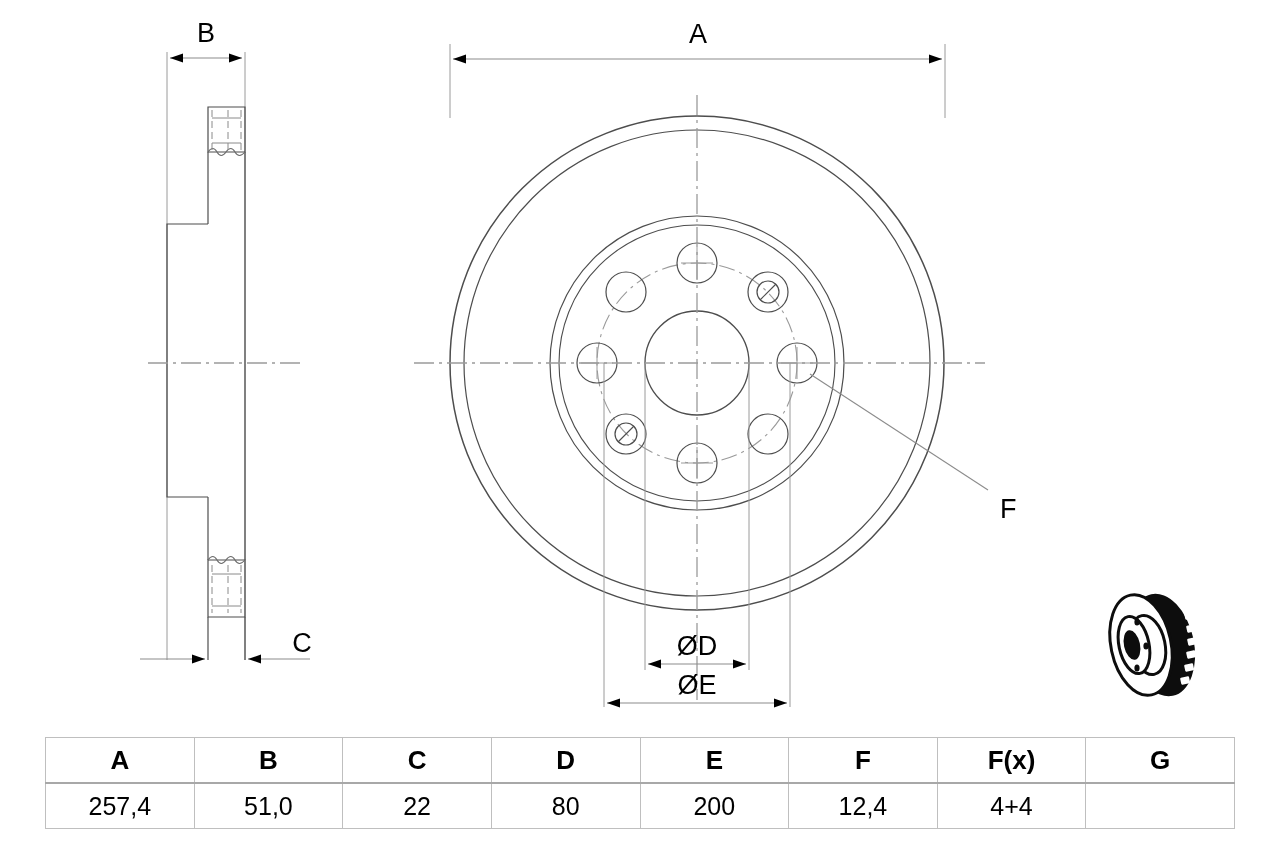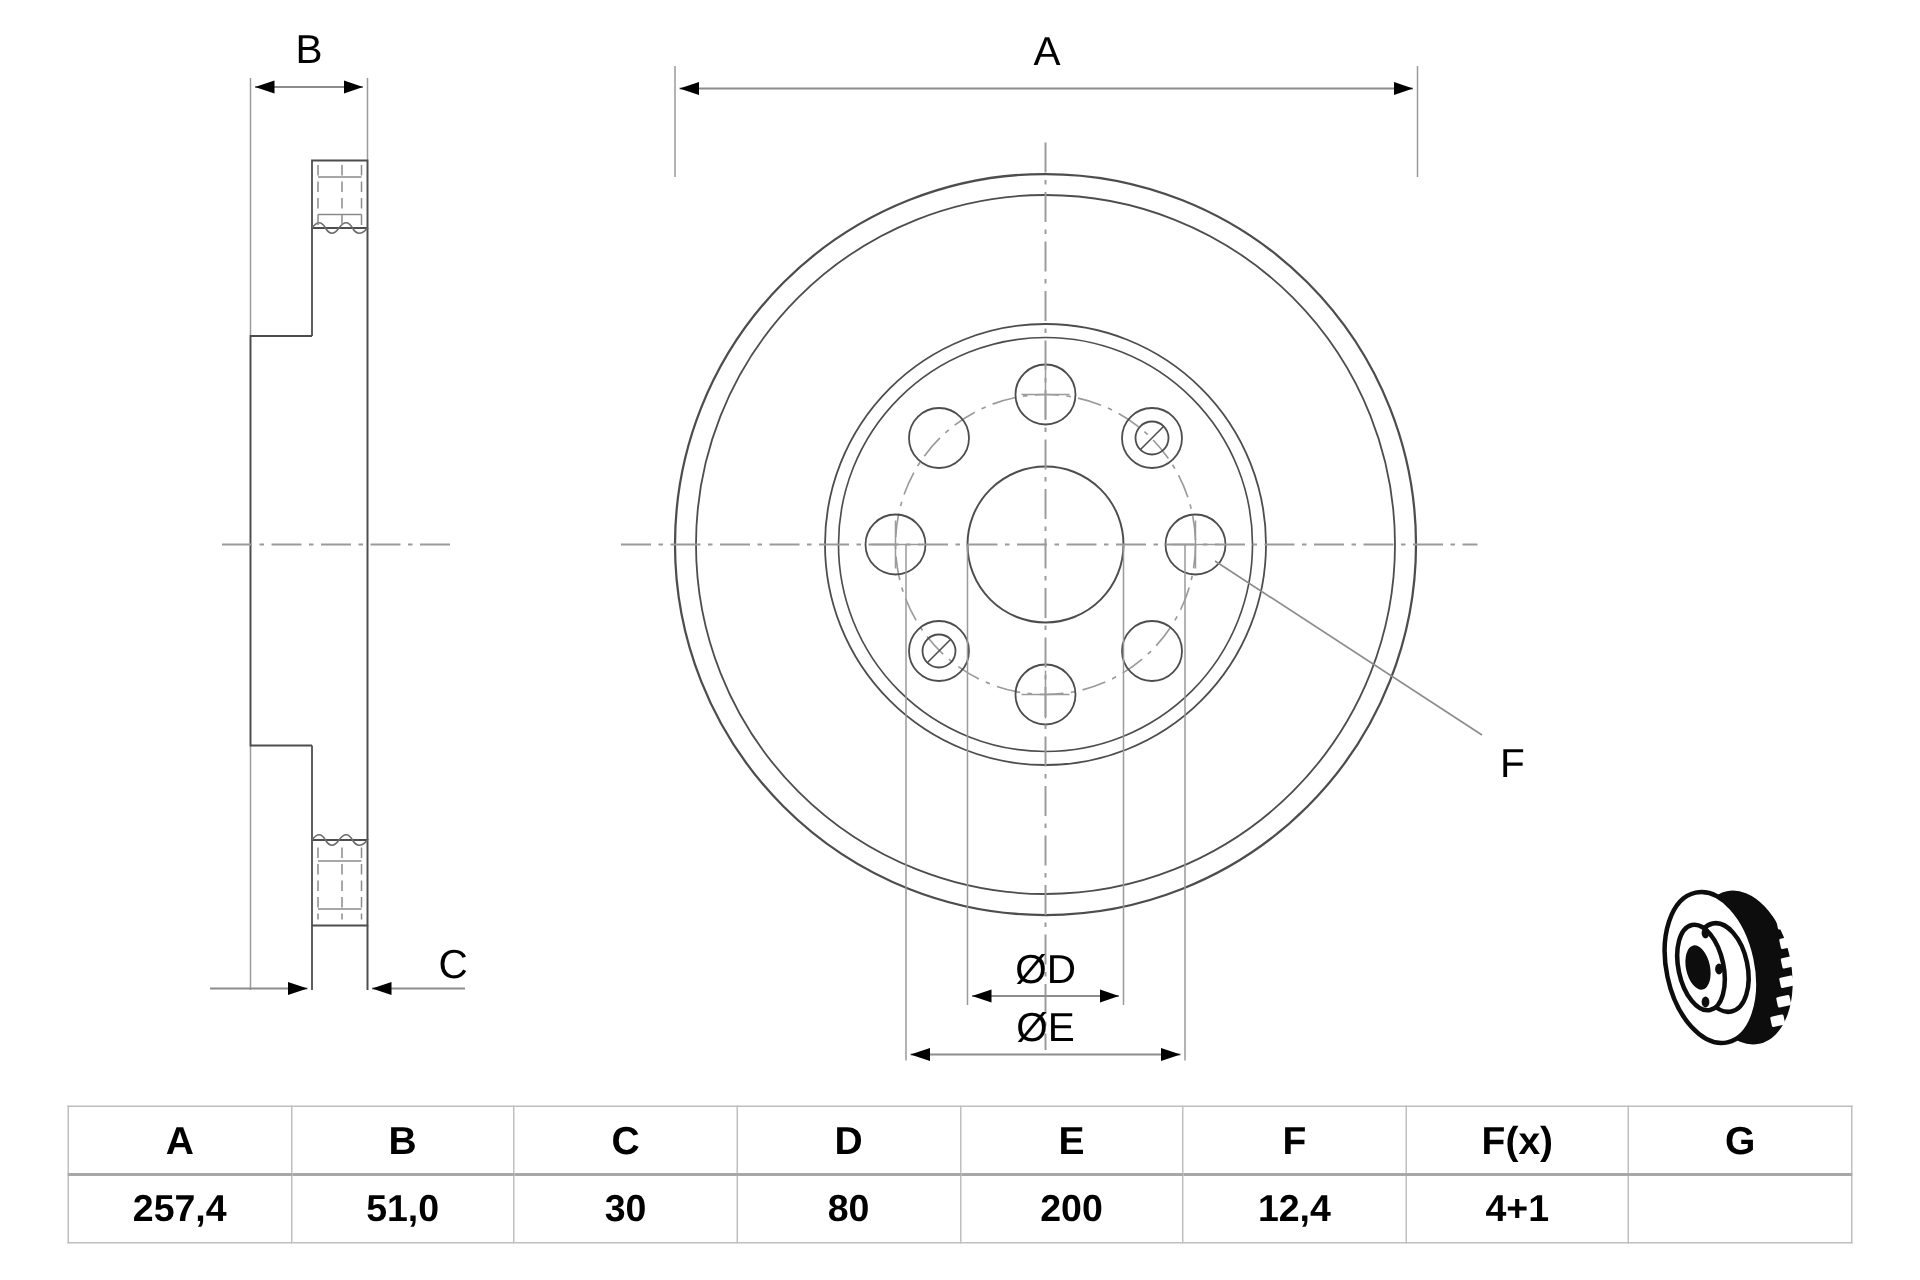--- a/index.html
+++ b/index.html
@@ -28,21 +28,21 @@
     font-size:25px;
     height:44px;
     padding:0;
     background:#fff;
   }
   .dimtable tr.head td{
     font-weight:bold;
     border-bottom:2px solid #a8a8a8;
     font-size:26px;
   }
-  .dimtable tr.vals td{font-weight:bold;}
+  .dimtable tr.vals td{font-weight:normal;}
 
   .lbl{font-family:"Liberation Sans", sans-serif;font-size:27px;fill:#000;}
 </style>
 </head>
 <body>
 
 <div id="sheet">
 
   <svg class="draw" viewBox="0 0 1280 853">
     <defs>
@@ -245,23 +245,23 @@
       <td>C</td>
       <td>D</td>
       <td>E</td>
       <td>F</td>
       <td>F(x)</td>
       <td>G</td>
     </tr>
     <tr class="vals">
       <td>257,4</td>
       <td>51,0</td>
-      <td>30</td>
+      <td>22</td>
       <td>80</td>
       <td>200</td>
       <td>12,4</td>
-      <td>4+1</td>
+      <td>4+4</td>
       <td></td>
     </tr>
   </tbody>
     </table>
 
 </div>
 
 </body></html>

